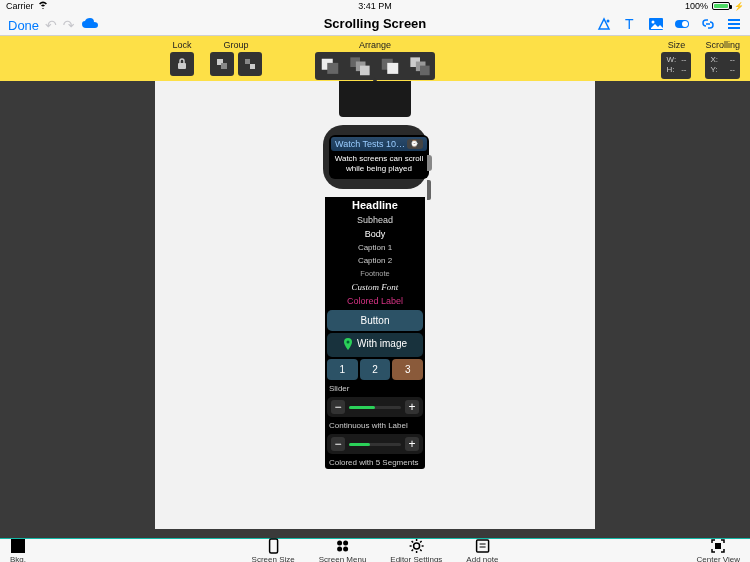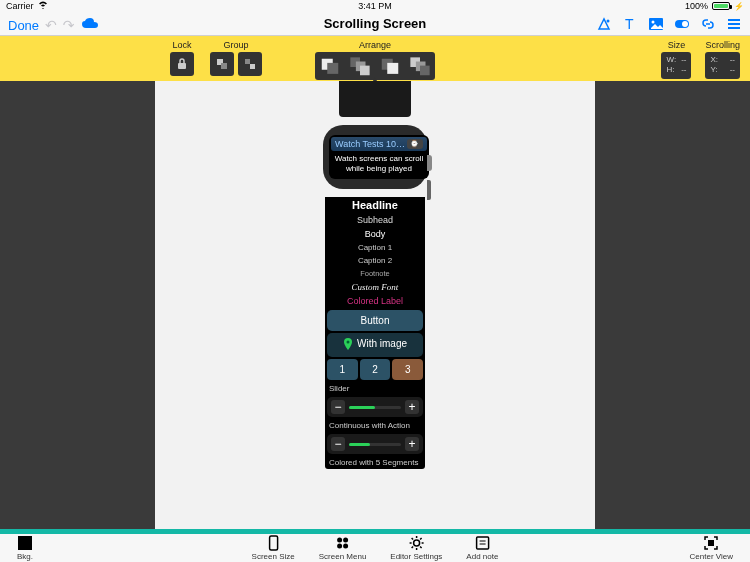--- a/index.html
+++ b/index.html
@@ -70,21 +70,21 @@
 .w-seg-btn { flex: 1; background: #2c5266; color: #fff; font-size: 10px; text-align: center; padding: 5px 0; border-radius: 4px; }
 .w-seg-btn.sel { background: #8a5a3a; }
 .w-custom-btn { background: #8a5a3a; color: #fc9; font-size: 10px; font-style: italic; text-align: center; padding: 5px 0; margin: 2px 2px; border-radius: 5px; font-family: Georgia, serif; }
 .w-section-label { color: #ccc; font-size: 8px; text-align: left; padding: 2px 4px; }
 .w-slider { display: flex; align-items: center; justify-content: space-between; background: #1a1a1a; border-radius: 5px; margin: 2px 2px; padding: 3px 4px; }
 .w-slider-btn { width: 14px; height: 14px; background: #333; border-radius: 3px; color: #fff; display: flex; align-items: center; justify-content: center; font-size: 12px; line-height: 1; }
 .w-slider-track { flex: 1; height: 3px; background: #333; margin: 0 4px; border-radius: 2px; position: relative; }
 .w-slider-fill { position: absolute; left: 0; top: 0; bottom: 0; background: #2bd159; border-radius: 2px; }
 
 
-.bottom-bar { position: absolute; bottom: 0; left: 0; right: 0; height: 33px; background: #f7f7f7; border-top: 5px solid #14b8a6; display: flex; align-items: center; padding: 0 17px; }
+.bottom-bar { position: absolute; bottom: 0; left: 0; right: 0; height: 24px; background: #f7f7f7; border-top: 1px solid #14b8a6; display: flex; align-items: center; padding: 0 10px; }
 .bb-item { display: flex; flex-direction: column; align-items: center; gap: 1px; font-size: 8px; color: #333; }
 .bb-icon { width: 16px; height: 16px; display: flex; align-items: center; justify-content: center; }
 .bb-icon svg { width: 16px; height: 16px; }
 .bb-center { position: absolute; left: 50%; transform: translateX(-50%); display: flex; gap: 24px; }
 .bb-right { margin-left: auto; }
 .bb-square { width: 14px; height: 14px; background: #000; }
 </style>
 </head>
 <body>
 
@@ -292,21 +292,21 @@
         <div class="w-seg-btn sel">3</div>
       </div>
       <div class="w-section-label">Slider</div>
       <div class="w-slider">
         <div class="w-slider-btn">−</div>
         <div class="w-slider-track">
             <div class="w-slider-fill" style="width:50%"></div>
           </div>
         <div class="w-slider-btn">+</div>
       </div>
-      <div class="w-section-label">Continuous with Action</div>
+      <div class="w-section-label">Continuous with Label</div>
       <div class="w-slider">
         <div class="w-slider-btn">−</div>
         <div class="w-slider-track">
             <div class="w-slider-fill" style="width:40%"></div>
           </div>
         <div class="w-slider-btn">+</div>
       </div>
       <div class="w-section-label">Colored with 5 Segments</div>
     </div>
   </div>

